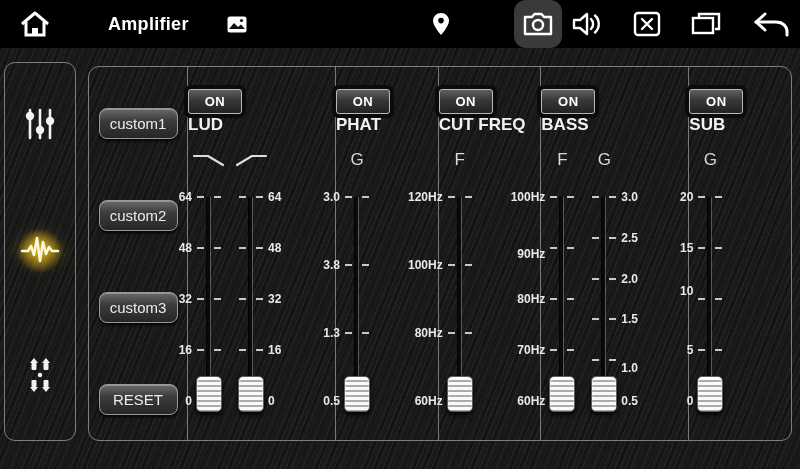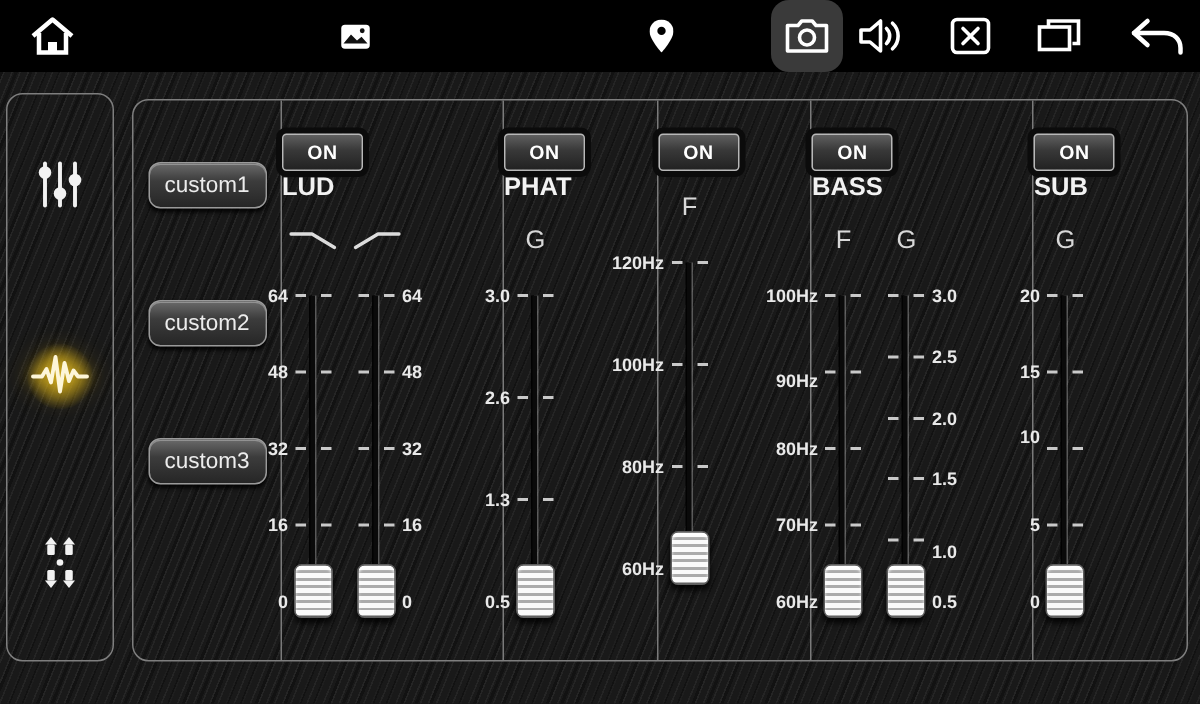--- a/index.html
+++ b/index.html
@@ -76,20 +76,21 @@
 <body>
 
 <div class="topbar">
   <div class="tb tb-home">
     <svg width="34" height="32" viewBox="0 0 34 32">
       <path d="M4 16 L17 5 L30 16" fill="none" stroke="#fff" stroke-width="3" stroke-linejoin="round"></path>
       <path d="M8 14 V27 H26 V14" fill="none" stroke="#fff" stroke-width="3"></path>
       <rect x="14" y="20" width="6" height="7" fill="#fff"></rect>
     </svg>
   </div>
+  <div class="tb tb-title">Amplifier</div>
   <div class="tb tb-photo">
     <svg width="20" height="17" viewBox="0 0 20 17">
       <rect x="0.5" y="0.5" width="19" height="16" rx="2.5" fill="#fff"></rect>
       <path d="M2 13 L7 7 L11 11 L14 8.5 L18 13 Z" fill="#111"></path>
       <circle cx="14.5" cy="4.5" r="1.6" fill="#111"></circle>
     </svg>
   </div>
   <div class="tb tb-pin">
     <svg width="16" height="22" viewBox="0 0 16 22">
       <path d="M8 0 C3.6 0 0 3.5 0 7.8 C0 13.2 8 22 8 22 C8 22 16 13.2 16 7.8 C16 3.5 12.4 0 8 0 Z" fill="#fff"></path>
@@ -168,20 +169,21 @@
       </svg>
     </span>
   </div>
 </div>
 
 <div class="panel mainpanel" id="main-panel">
   <div class="col col-presets" id="presets-col">
       <button class="preset-btn">custom1</button>
       <button class="preset-btn">custom2</button>
       <button class="preset-btn">custom3</button>
+      <button class="preset-btn">RESET</button>
     </div>
 <div class="col col-eq wide">
       <button class="on-btn">ON</button>
       <div class="eq-title">LUD</div>
       <div class="mid-row">
         <div class="mid-cell">
           <svg width="36" height="18" viewBox="0 0 36 18">
             <path d="M3 5 H17 L32 14" fill="none" stroke="#dcdcdc" stroke-width="2.2" stroke-linecap="round" stroke-linejoin="round"></path>
           </svg>
         </div>
@@ -239,33 +241,34 @@
         <div class="mid-cell">G</div>
       </div>
       <div class="fader-row">
         <div class="fader">
           <div class="track"></div>
           <div class="dash l" style="top: 6px;"></div>
           <div class="dash r" style="top: 6px;"></div>
           <div class="tick-label l" style="top: -1px;">3.0</div>
           <div class="dash l" style="top: 74px;"></div>
           <div class="dash r" style="top: 74px;"></div>
-          <div class="tick-label l" style="top: 67px;">2.6</div>
+          <div class="tick-label l" style="top: 67px;">3.8</div>
           <div class="dash l" style="top: 142px;"></div>
           <div class="dash r" style="top: 142px;"></div>
           <div class="tick-label l" style="top: 135px;">1.3</div>
           <div class="dash l" style="top: 210px;"></div>
           <div class="dash r" style="top: 210px;"></div>
           <div class="tick-label l" style="top: 203px;">0.5</div>
           <div class="thumb"></div>
         </div>
       </div>
     </div>
     <div class="col col-eq">
       <button class="on-btn">ON</button>
+      <div class="eq-title">CUT FREQ</div>
       <div class="mid-row">
         <div class="mid-cell">F</div>
       </div>
       <div class="fader-row">
         <div class="fader">
           <div class="track"></div>
           <div class="dash l" style="top: 6px;"></div>
           <div class="dash r" style="top: 6px;"></div>
           <div class="tick-label l" style="top: -1px;">120Hz</div>
           <div class="dash l" style="top: 74px;"></div>

